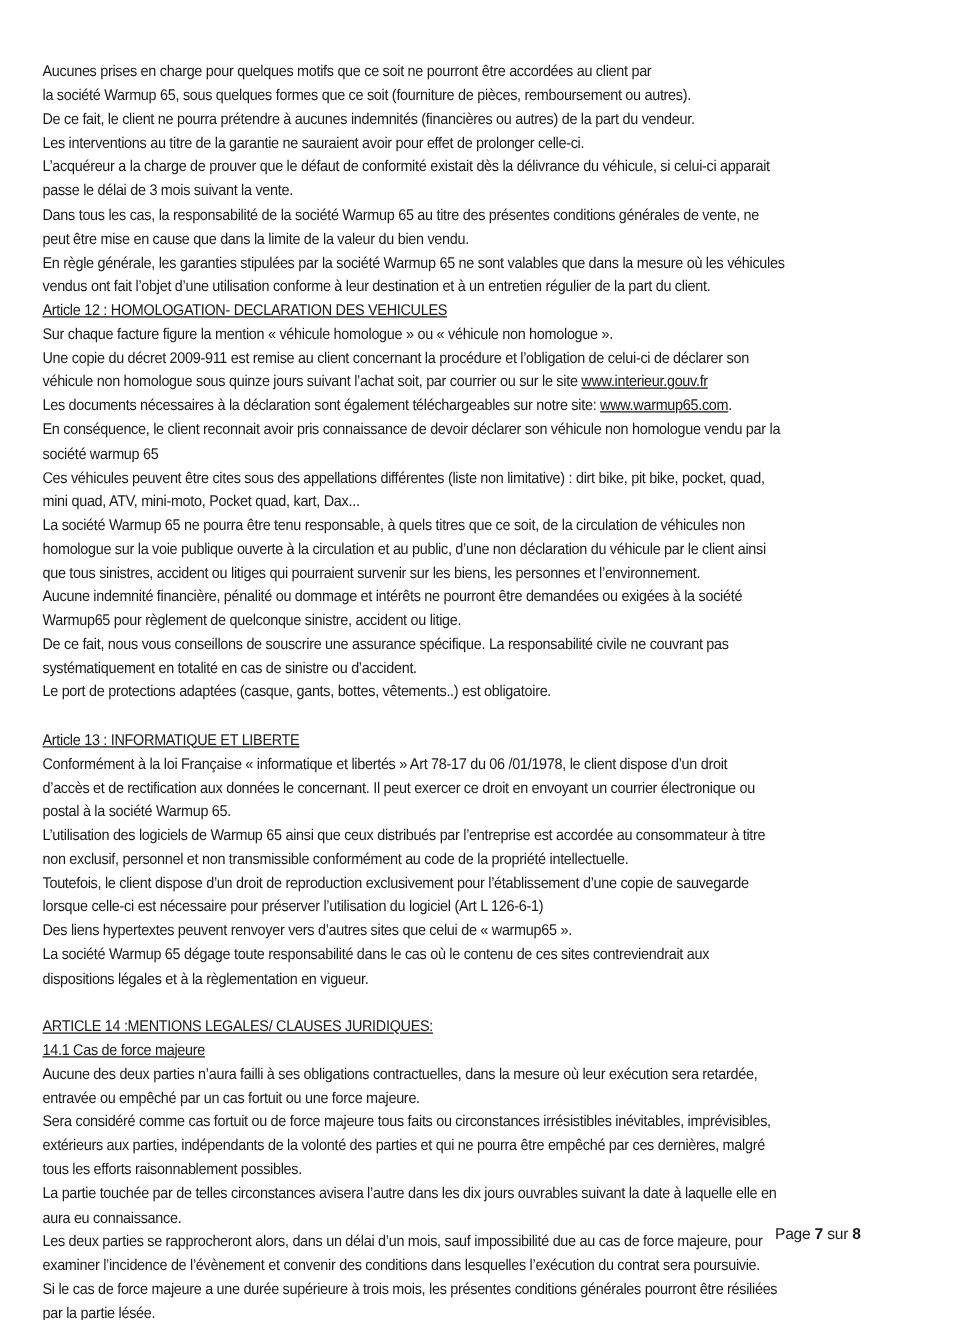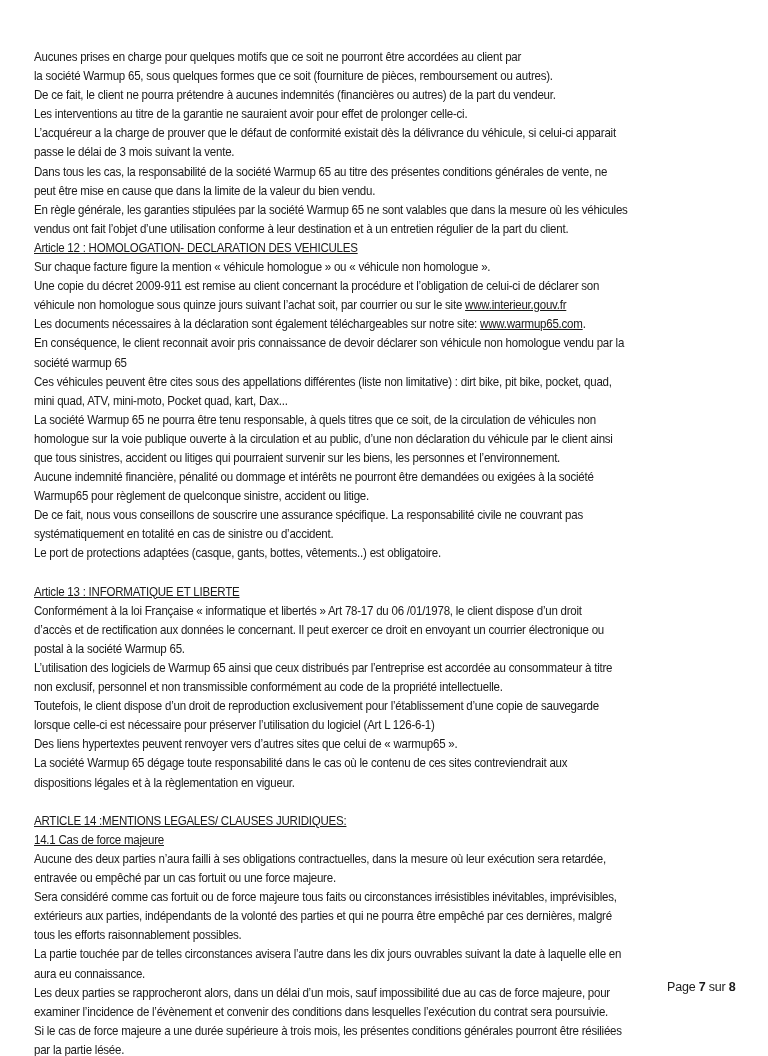--- a/index.html
+++ b/index.html
@@ -35,21 +35,21 @@
     }
     .heading {
       text-decoration: underline;
     }
     .link {
       text-decoration: underline;
       color: #1a1a1a;
     }
     .footer {
       position: absolute;
-      left: 667px;
+      left: 620px;
       top: 980px;
       font-size: 12.5px;
       font-family: "Liberation Sans", "DejaVu Sans", sans-serif;
       color: #1a1a1a;
       letter-spacing: -0.2px;
     }
     .footer b {
       font-weight: bold;
     }
   </style>

